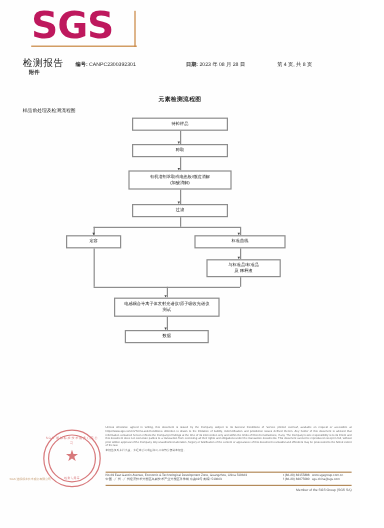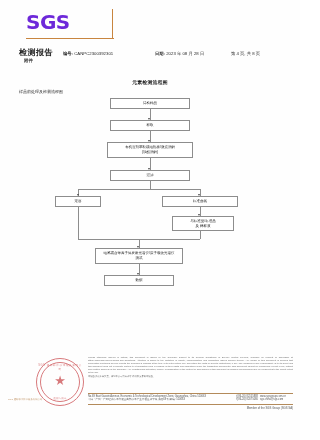--- a/index.html
+++ b/index.html
@@ -27,23 +27,23 @@
   .logo-wrap {
     position: absolute;
     left: 26px;
     top: 8px;
     width: 92px;
     height: 40px;
   }
   .logo-text {
     font-family: "DejaVu Sans", sans-serif;
     font-weight: bold;
-    font-size: 20px;
+    font-size: 31px;
     letter-spacing: -0.5px;
-    color: #6d28d9;
+    color: #be185d;
     line-height: 28px;
   }
   .logo-rule-h {
     position: absolute;
     left: 0;
     top: 30px;
     width: 88px;
     height: 1px;
     background: #c8853f;
   }
@@ -62,21 +62,21 @@
     left: 0;
     top: 47px;
     width: 300px;
     height: 22px;
   }
   .hdr-title {
     position: absolute;
     left: 19px;
     top: 0px;
     font-size: 8px;
-    font-weight: bold;
+    font-weight: normal;
     color: #1a1a1a;
     letter-spacing: 0.5px;
     text-align: center;
   }
   .hdr-sub {
     position: absolute;
     left: 24px;
     top: 11px;
     font-size: 4.5px;
     font-weight: bold;

